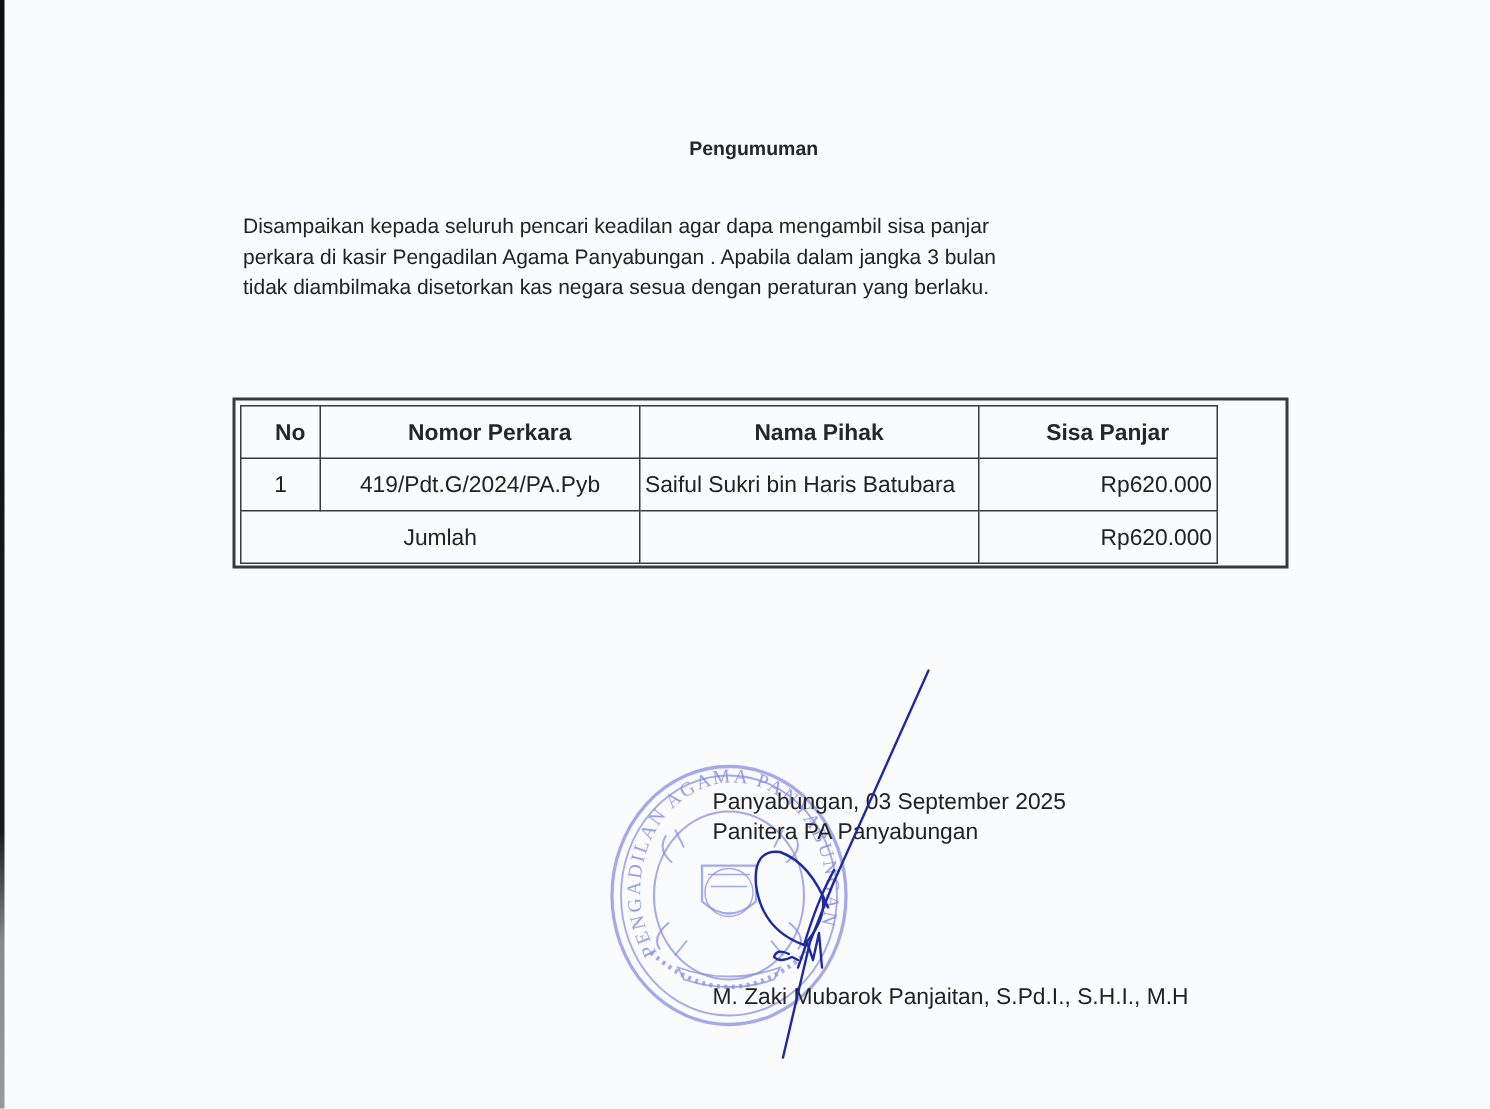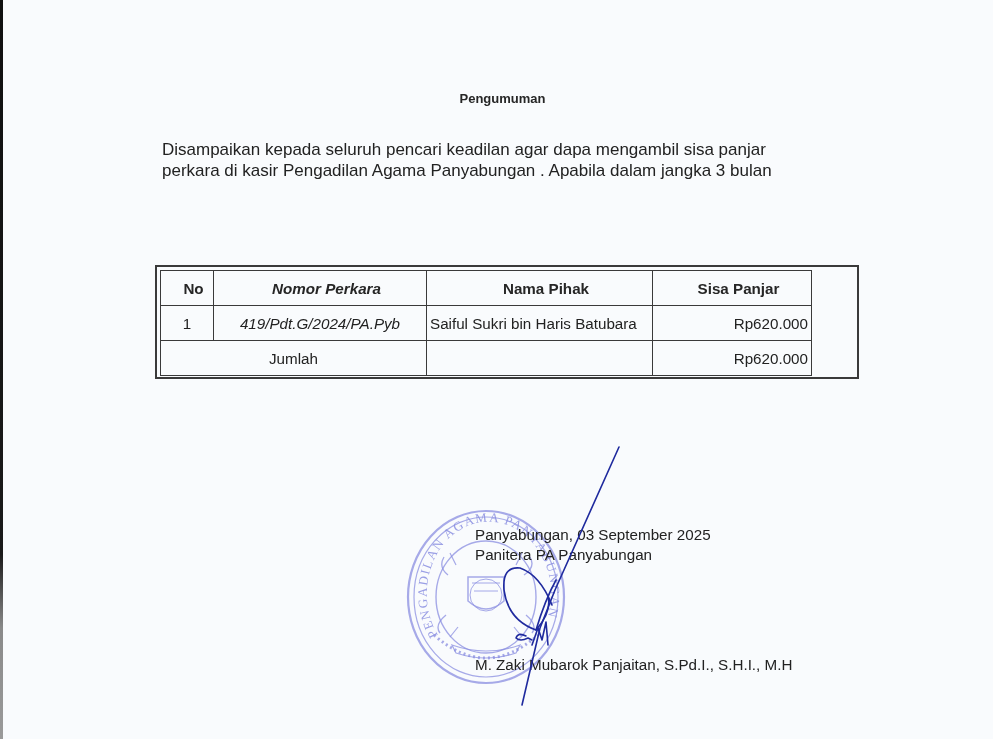--- a/index.html
+++ b/index.html
@@ -31,21 +31,21 @@
     font-weight: bold;
     color: #262626;
     padding-left: 12px;
     box-sizing: border-box;
   }
   .paragraph {
     position: absolute;
     left: 162px;
     top: 140px;
     width: 690px;
-    font-size: 17px;
+    font-size: 14px;
     line-height: 20.5px;
     color: #222;
   }
   .paragraph div { white-space: nowrap; }
 
   
   .table-frame {
     position: absolute;
     left: 155px;
     top: 265px;
@@ -69,21 +69,21 @@
     box-sizing: border-box;
     white-space: nowrap;
   }
   table.panjar th {
     font-weight: bold;
     text-align: center;
     color: #262626;
     padding-left: 16px;
   }
   .col-no { width: 53px; text-align: center; }
-  .col-nomor { width: 213px; text-align: center; font-style: italic; }
+  .col-nomor { width: 213px; text-align: center; }
   .col-nama { width: 226px; text-align: left; }
   .col-sisa { width: 159px; text-align: right; }
   th.col-nama { text-align: center; }
   th.col-sisa { text-align: center; }
   td.total-label { text-align: center; }
 
   
   .stamp {
     position: absolute;
     left: 398px;
@@ -113,20 +113,21 @@
 </head>
 <body>
 
 <div class="left-edge"></div>
 
 <div class="title">Pengumuman</div>
 
 <div class="paragraph">
   <div>Disampaikan kepada seluruh pencari keadilan agar dapa mengambil sisa panjar</div>
   <div>perkara di kasir Pengadilan Agama Panyabungan . Apabila dalam jangka 3 bulan</div>
+  <div>tidak diambilmaka disetorkan kas negara sesua dengan peraturan yang berlaku.</div>
 </div>
 
 <div class="table-frame"></div>
 <table class="panjar">
   <thead>
     <tr>
       <th class="col-no">No</th>
       <th class="col-nomor">Nomor Perkara</th>
       <th class="col-nama">Nama Pihak</th>
       <th class="col-sisa">Sisa Panjar</th>

